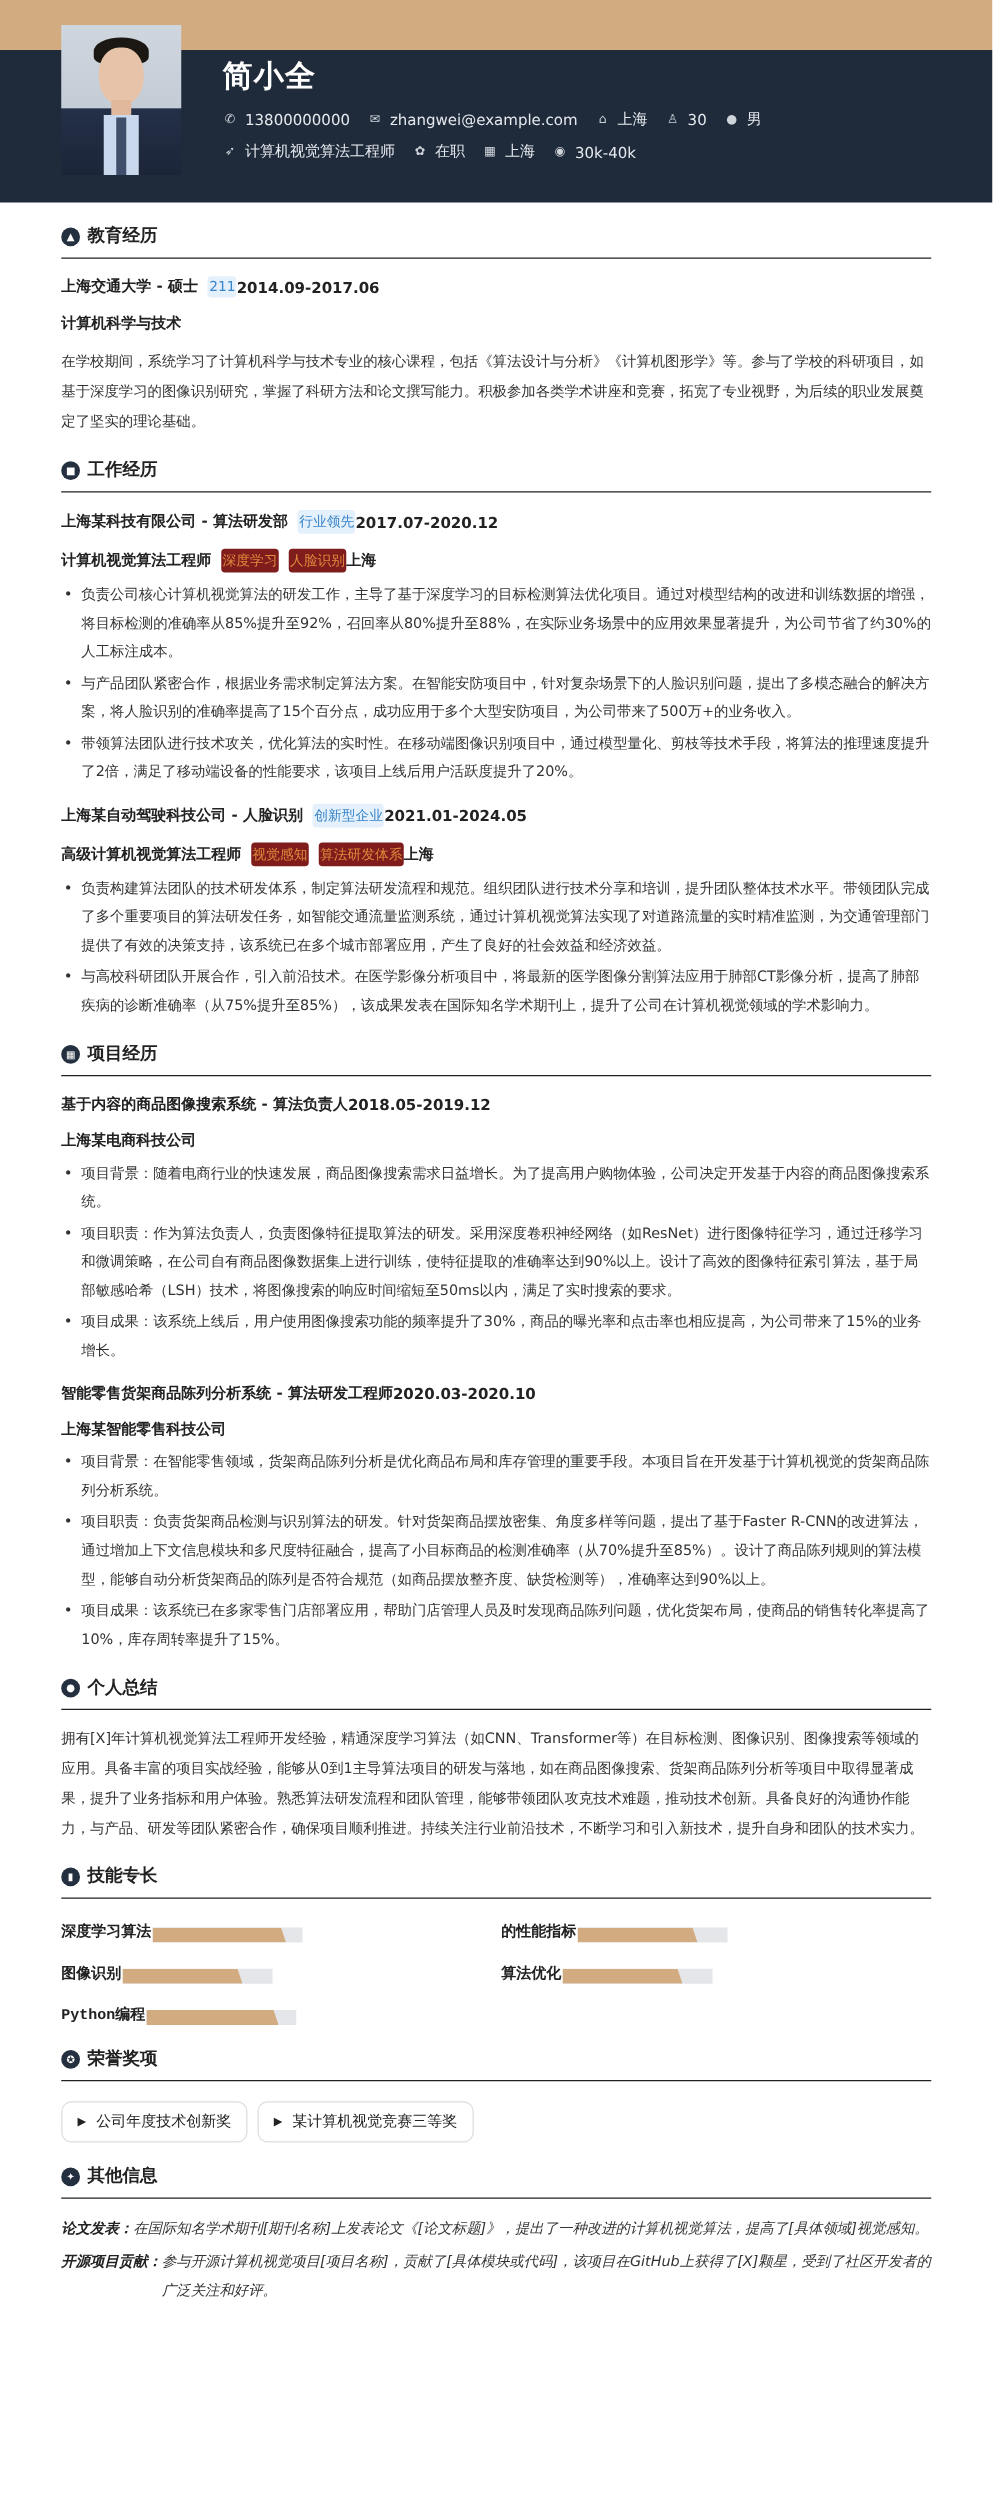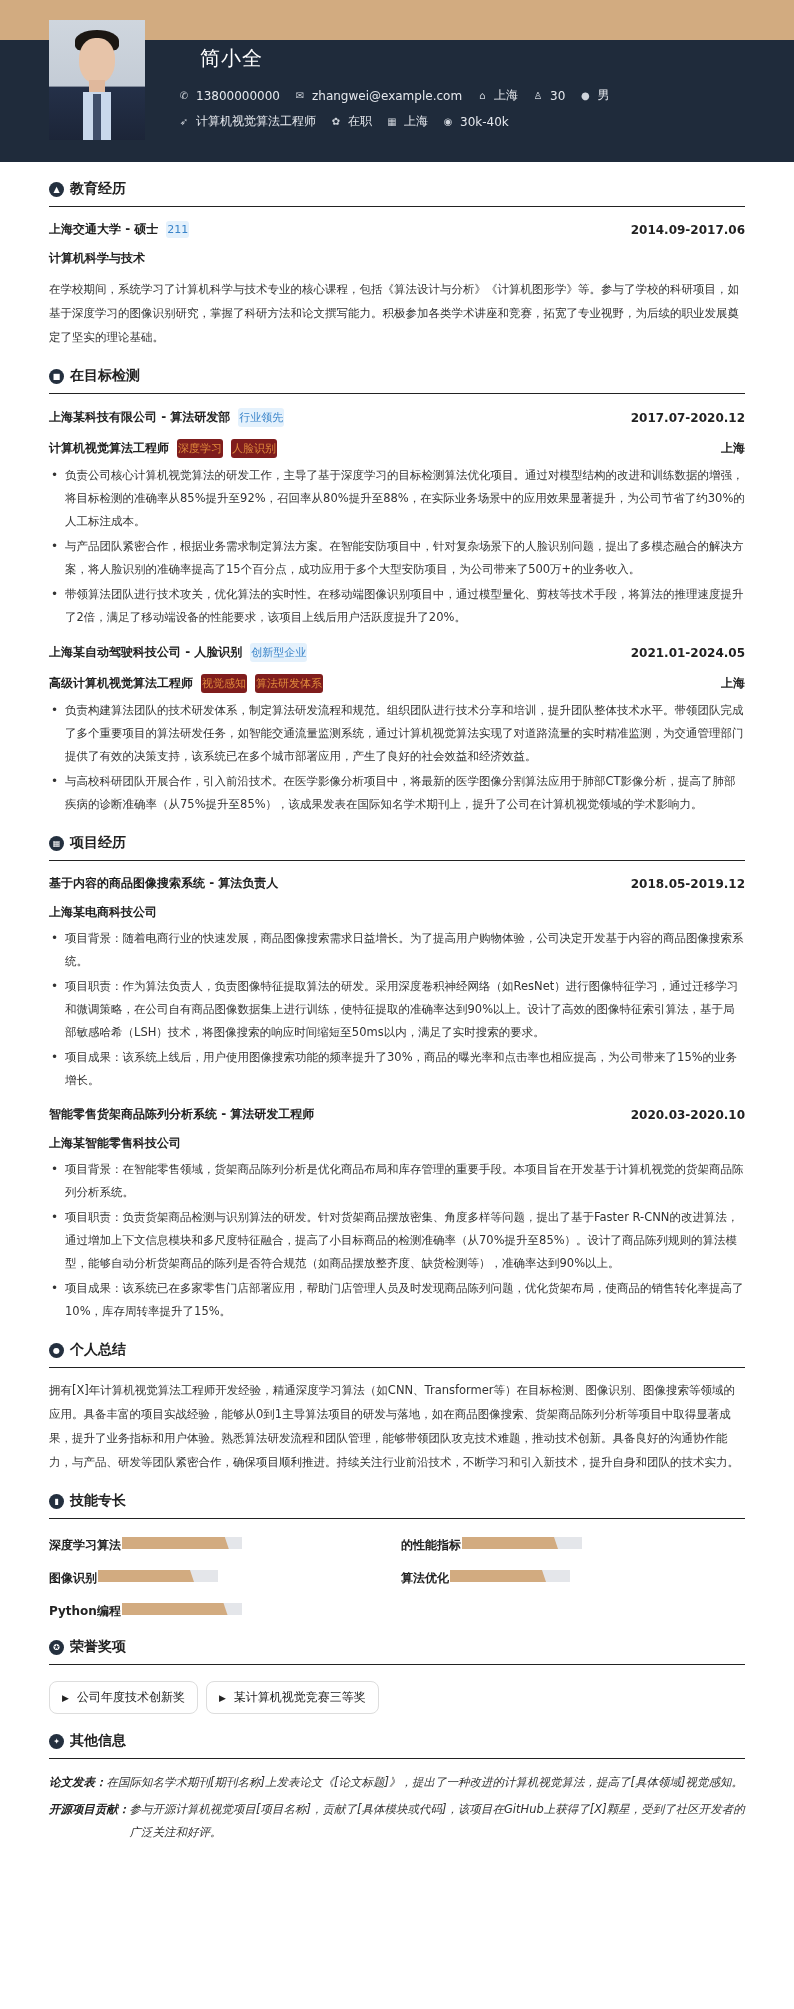--- a/index.html
+++ b/index.html
@@ -5,43 +5,43 @@
   * { box-sizing: border-box; margin: 0; padding: 0; }
   body { width: 794px; background: #ffffff; font-family: "DejaVu Sans", "Liberation Sans", sans-serif; color: #222; font-size: 12px; }
   .top-band { height: 40px; background: #d2ab80; }
   .header { position: relative; height: 122px; background: #1f2b3b; color: #fff; }
   .avatar { position: absolute; left: 49px; top: -20px; width: 96px; height: 120px; background: linear-gradient(180deg,#cfd6de 0%,#c4ccd6 55%,#243048 56%,#1c2538 100%); overflow: hidden; }
   .avatar .face { position: absolute; left: 30px; top: 18px; width: 36px; height: 46px; border-radius: 45% 45% 48% 48%; background: #e7c4a9; }
   .avatar .hair { position: absolute; left: 26px; top: 10px; width: 44px; height: 22px; border-radius: 50% 50% 30% 30%; background: #1b1713; }
   .avatar .neck { position: absolute; left: 40px; top: 60px; width: 16px; height: 14px; background: #e0b89c; }
   .avatar .shirt { position: absolute; left: 34px; top: 72px; width: 28px; height: 48px; background: #c9d8ec; }
   .avatar .tie { position: absolute; left: 44px; top: 74px; width: 8px; height: 46px; background: #3f4e6a; }
-  .name { position: absolute; left: 178px; top: 5px; font-size: 20px; font-weight: normal; letter-spacing: 1px; margin-left: 22px; }
+  .name { position: absolute; left: 178px; top: 5px; font-size: 24px; font-weight: bold; letter-spacing: 1px; }
   .info-row { position: absolute; left: 178px; display: flex; align-items: center; gap: 8px; font-size: 12px; color: #e6e9ee; }
   .info-row.r1 { top: 47px; }
   .info-row.r2 { top: 73px; }
   .info-item { display: flex; align-items: center; gap: 6px; margin-right: 6px; }
   .ico { display: inline-flex; width: 12px; height: 12px; align-items: center; justify-content: center; font-size: 10px; color: #cfd4db; }
   .content { padding: 0 49px 0 49px; }
   .section { margin-top: 18px; }
   .sec-title { display: flex; align-items: center; gap: 6px; font-size: 14px; font-weight: bold; padding-bottom: 8px; border-bottom: 1.5px solid #222; }
   .sec-icon { width: 15px; height: 15px; border-radius: 50%; background: #24303f; display: inline-flex; align-items: center; justify-content: center; color: #fff; font-size: 8px; }
-  .row { display: flex; justify-content: space-between; align-items: center; }
+  .row { display: flex; justify-content: flex-start; align-items: center; }
   .entry-head { margin-top: 14px; font-size: 12px; font-weight: bold; }
   .left-group { display: flex; align-items: center; gap: 8px; }
   .tag { font-size: 11px; font-weight: normal; padding: 2px 1px; border-radius: 3px; }
   .tag.blue { background: #e4f1fc; color: #3a84c9; }
   .tag.orange { background: #7f1d1d; color: #e08a3c; }
   .sub { margin-top: 12px; font-weight: bold; font-size: 12px; }
   .para { margin-top: 10px; font-size: 11.5px; line-height: 24px; color: #333; }
   ul.bullets { list-style: none; margin-top: 6px; }
   ul.bullets li { position: relative; padding-left: 16px; font-size: 11.5px; line-height: 23px; color: #333; margin-top: 2px; }
   ul.bullets li::before { content: "•"; position: absolute; left: 2px; top: 0; font-size: 12px; }
   .skills { display: grid; grid-template-columns: 352px 300px; row-gap: 16px; margin-top: 18px; }
-  .skill { display: flex; align-items: flex-start; gap: 1px; font-size: 12px; font-weight: bold; }
+  .skill { display: flex; align-items: flex-end; gap: 1px; font-size: 12px; font-weight: bold; font-family: Liberation Mono, monospace; }
   .bar { width: 120px; height: 12px; background: #e4e6ea; position: relative; }
   .bar .fill { position: absolute; left: 0; top: 0; height: 100%; background: #d2ab80; clip-path: polygon(0 0, calc(100% - 4px) 0, 100% 100%, 0 100%); }
   .awards { display: flex; gap: 8px; margin-top: 16px; }
   .award { display: flex; align-items: center; gap: 8px; border: 1px solid #ddd; border-radius: 8px; padding: 7px 12px; font-size: 12px; }
   .award .tri { font-size: 9px; }
   .other { margin-top: 12px; font-style: italic; }
   .other-item { display: flex; font-size: 11.5px; line-height: 23px; margin-top: 4px; }
   .other-item .lbl { font-weight: bold; white-space: nowrap; }
   .other-item .val { color: #333; }
 </style>
@@ -114,21 +114,21 @@
         </div>
       <span>2014.09-2017.06</span>
     </div>
     <div class="sub">计算机科学与技术</div>
     <div class="para">在学校期间，系统学习了计算机科学与技术专业的核心课程，包括《算法设计与分析》《计算机图形学》等。参与了学校的科研项目，如基于深度学习的图像识别研究，掌握了科研方法和论文撰写能力。积极参加各类学术讲座和竞赛，拓宽了专业视野，为后续的职业发展奠定了坚实的理论基础。</div>
   </div>
 
   <div class="section">
     <div class="sec-title">
         <span class="sec-icon">■</span>
-        <span>在目标检测</span>
+        <span>工作经历</span>
       </div>
 
     <div>
       <div class="row entry-head">
         <div class="left-group">
             <span>上海某科技有限公司 - 算法研发部</span>
             <span class="tag blue">行业领先</span>
           </div>
         <span>2017.07-2020.12</span>
       </div>

